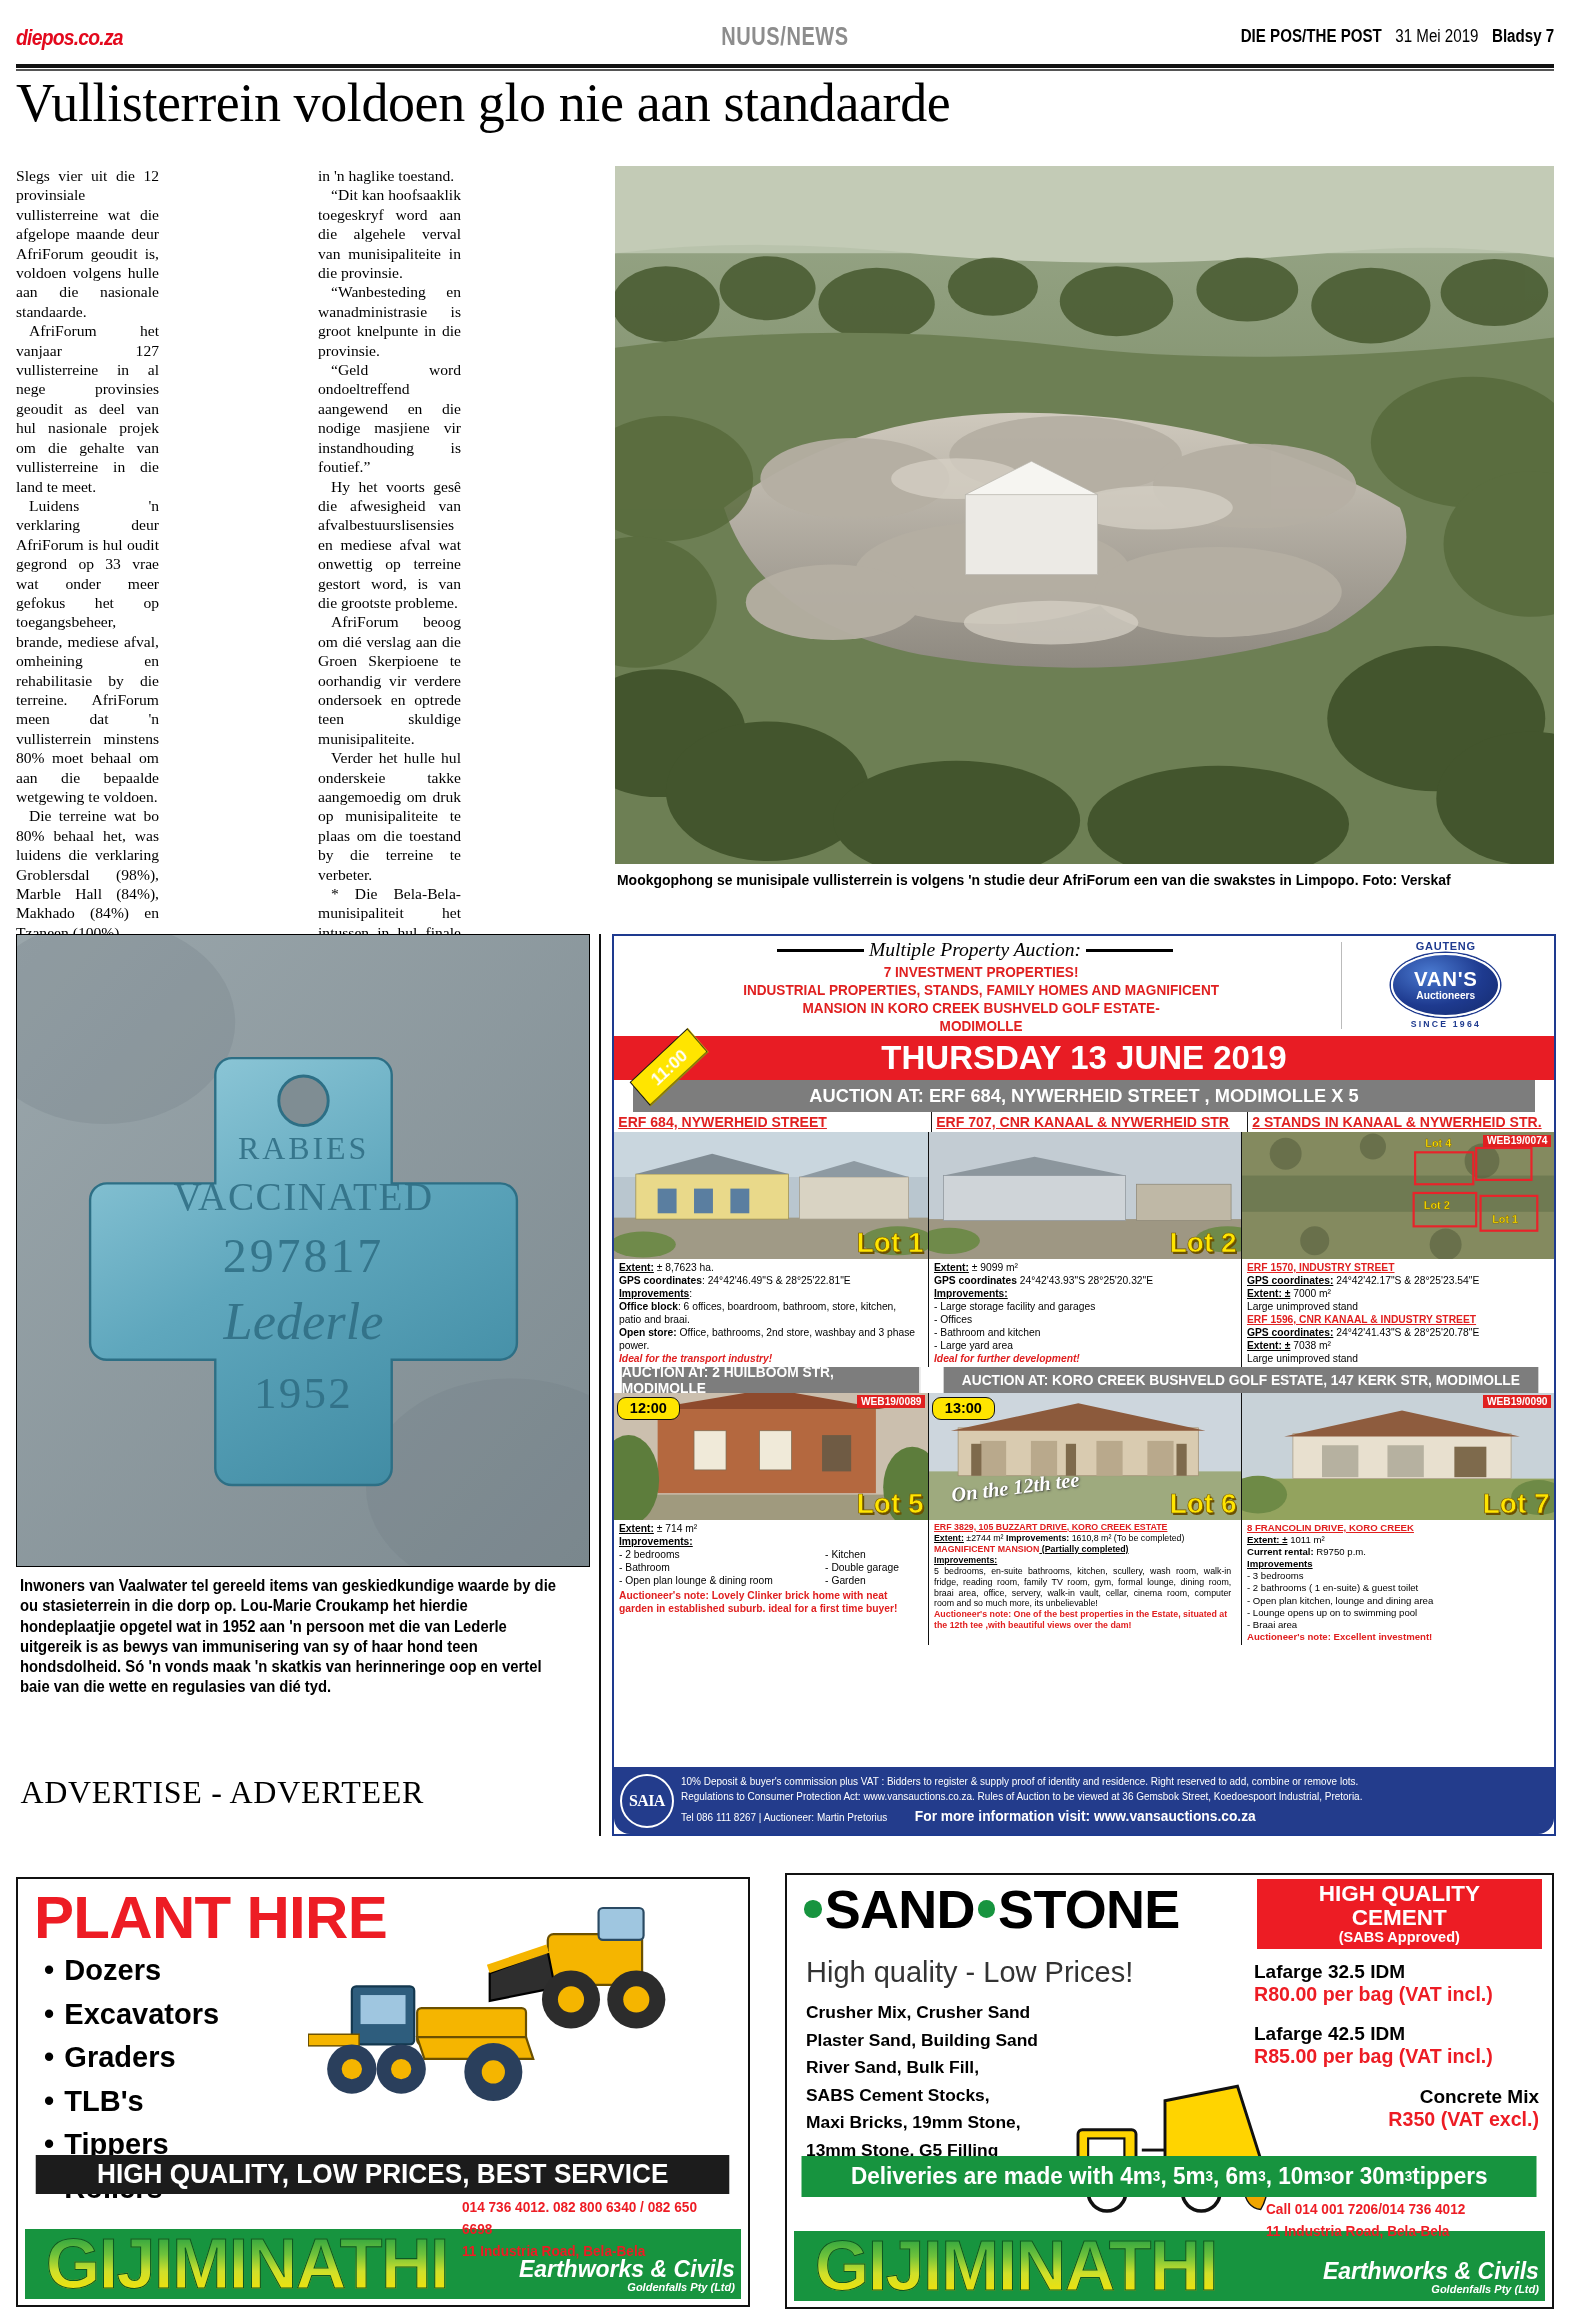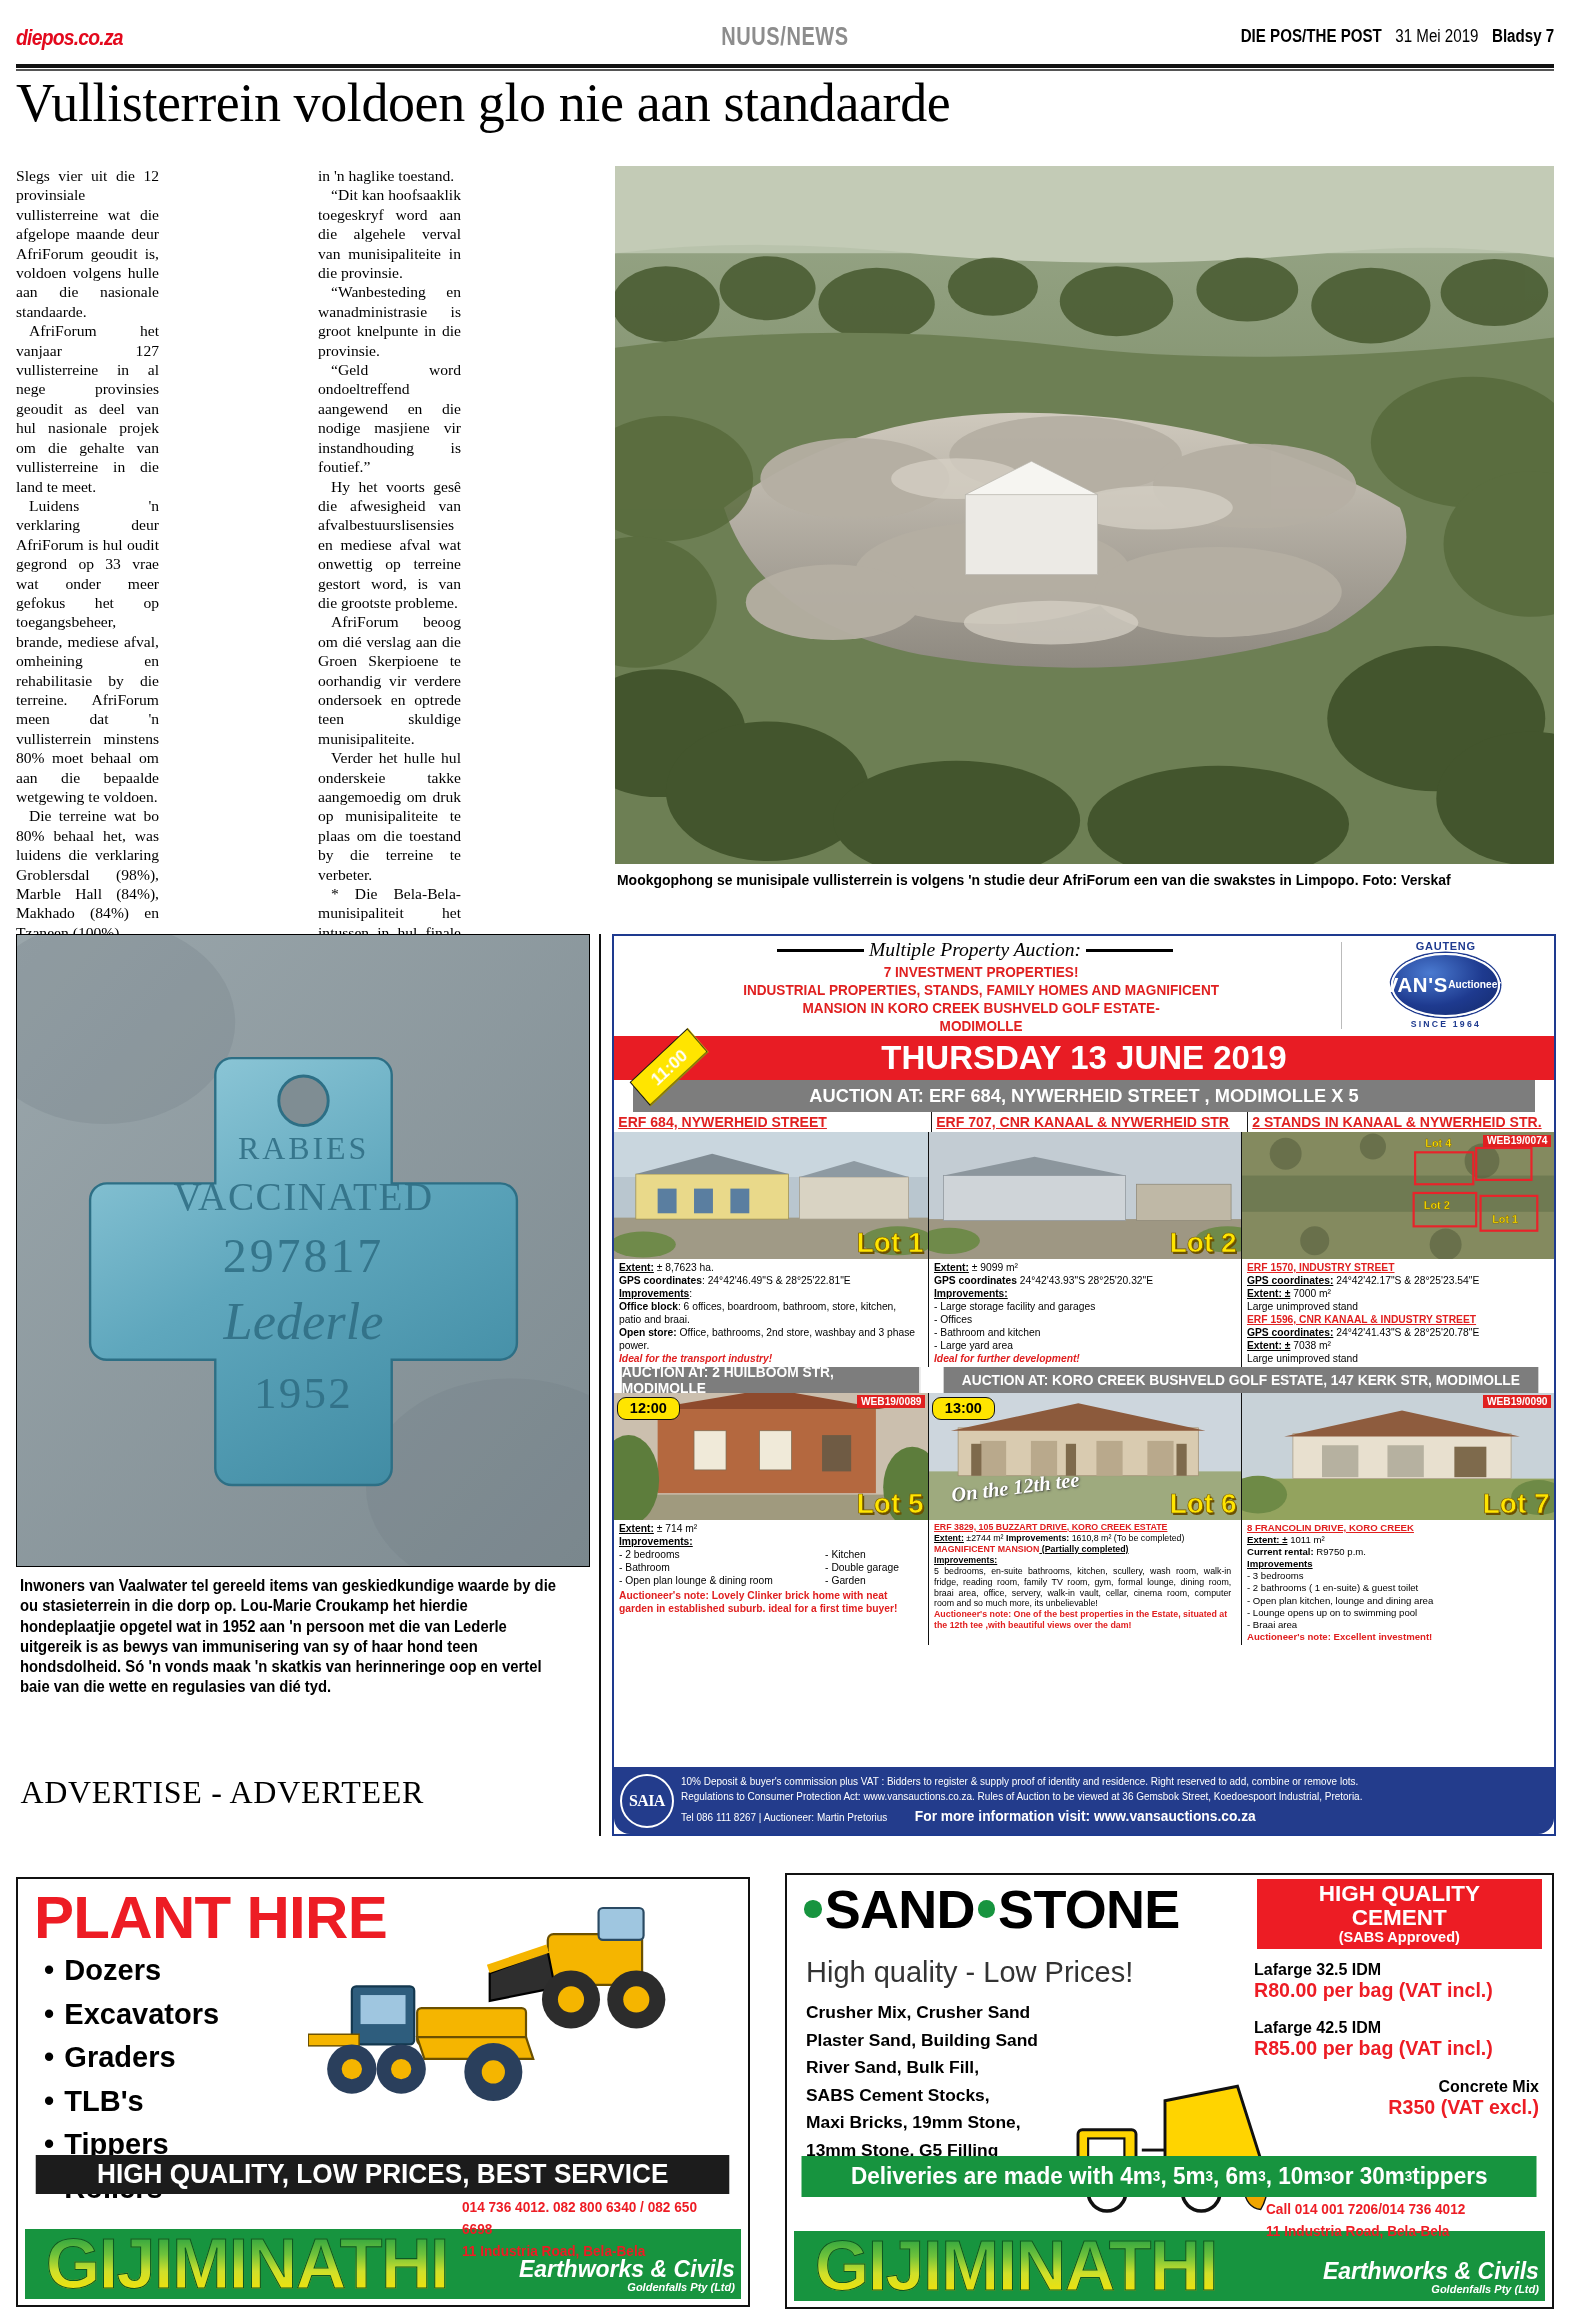--- a/index.html
+++ b/index.html
@@ -101,21 +101,21 @@
     position:absolute; right:10.2px; top:2.9px; width:196px; height:96px;
     text-align:center;
   }
   .vans-logo .gauteng {
     font-family:"Liberation Sans", sans-serif; font-weight:bold;
     font-size:11px; color:#1e3a8f; letter-spacing:0.7px; margin-top:1.5px;
   }
   .vans-oval {
     width:109px; height:64px; margin:0.7px auto 0; border-radius:50%;
     background:radial-gradient(ellipse at 35% 30%, #4a7ad0 0%, #1e3a8f 55%, #142a6b 100%);
-    display:flex; flex-direction:row; align-items:center; justify-content:center;
+    display:flex; flex-direction:column; align-items:center; justify-content:center;
     border:2.2px solid #fff; box-shadow:0 0 0 1.5px #1e3a8f;
   }
   .vans-oval .v1 { color:#fff; font-family:"Liberation Sans", sans-serif; font-weight:bold; font-size:20.4px; letter-spacing:0.7px; line-height:1; }
   .vans-oval .v2 { color:#fff; font-family:"Liberation Sans", sans-serif; font-weight:bold; font-size:10.2px; line-height:1.1; }
   .vans-logo .since { font-family:"Liberation Sans", sans-serif; font-weight:bold; font-size:8.7px; color:#1e3a8f; letter-spacing:2.2px; margin-top:1.5px; }
   .vans-divider { position:absolute; right:212px; top:5.8px; width:1.5px; height:87px; background:#bbb; }
 
   .auc-date {
     position:relative; height:44px; background:#e81c24; color:#fff;
     font-family:"Liberation Sans", sans-serif; font-weight:bold; font-size:33px;
@@ -259,21 +259,21 @@
   }
   .cement-box {
     position:absolute; right:10.2px; top:4.4px; width:285px; height:70px;
     background:#ed1c24; color:#fff; text-align:center;
     font-family:"Liberation Sans", sans-serif; padding-top:3px;
   }
   .cement-box .c1 { font-weight:bold; font-size:22.5px; line-height:1.04; }
   .cement-box .c2 { font-weight:bold; font-size:14.5px; }
   .price-list { position:absolute; right:13px; top:86px; width:285px;
     font-family:"Liberation Sans", sans-serif; }
-  .price-list .pname { font-weight:bold; font-size:16px; }
+  .price-list .pname { font-weight:bold; font-size:19px; }
   .price-list .pval { font-weight:bold; font-size:19.6px; color:#ed1c24; margin-bottom:17.4px; }
   .price-list .r { text-align:right; }
   .tipper-art { position:absolute; left:269px; top:204px; width:247px; height:145px; }
   .sand-strip {
     position:absolute; left:7.3px; right:7.3px; top:281px; height:41px;
     background:#17943f; color:#fff;
     font-family:"Liberation Sans", sans-serif; font-weight:bold; font-size:23px;
     display:flex; align-items:center; justify-content:center;
     transform:scaleX(.98);
   }

